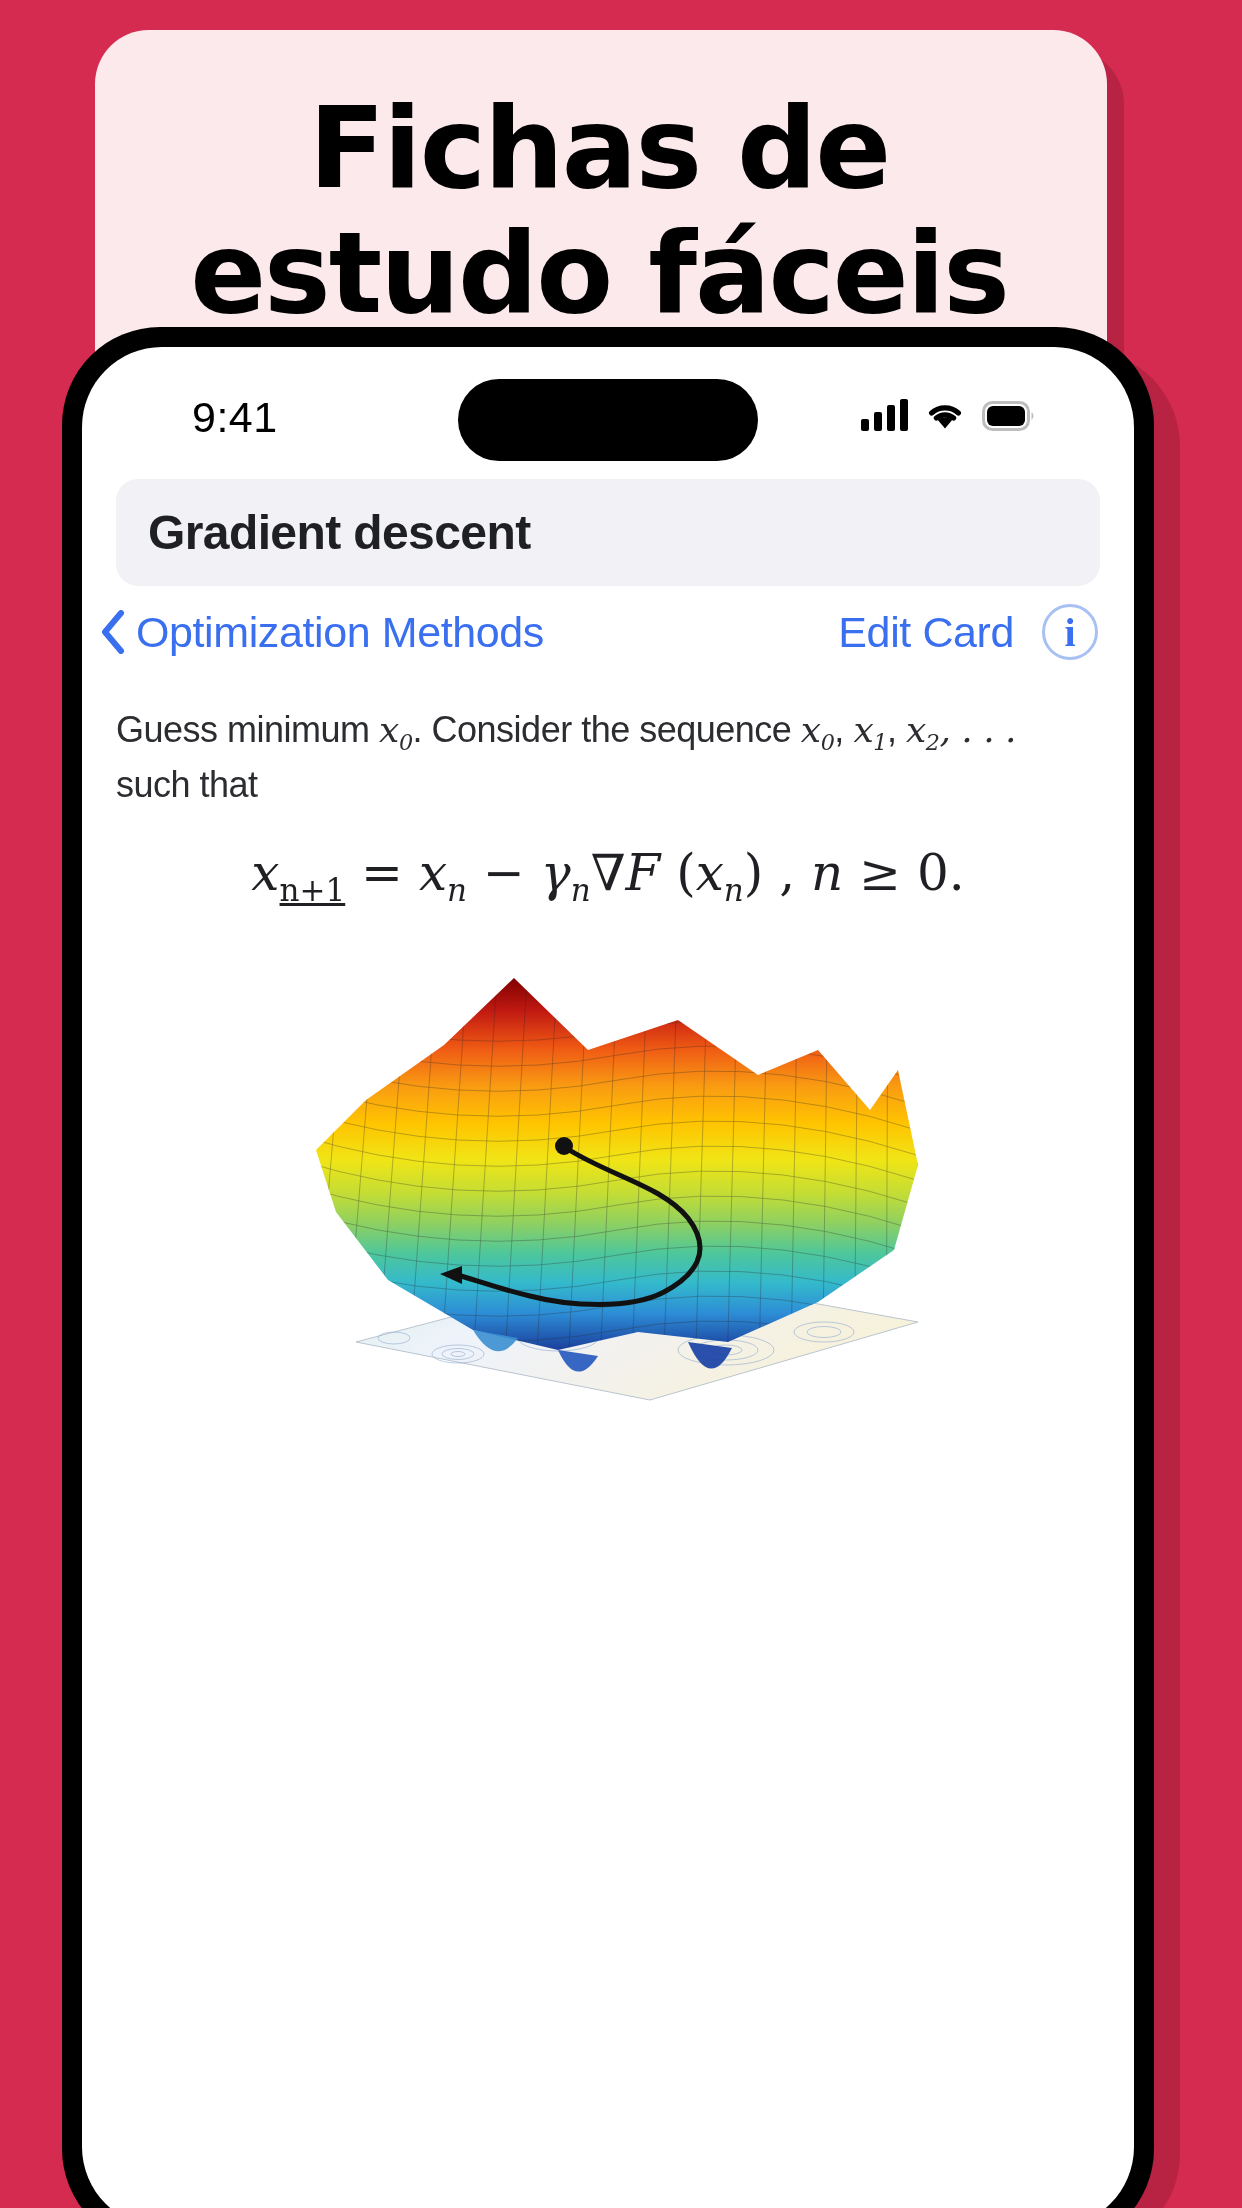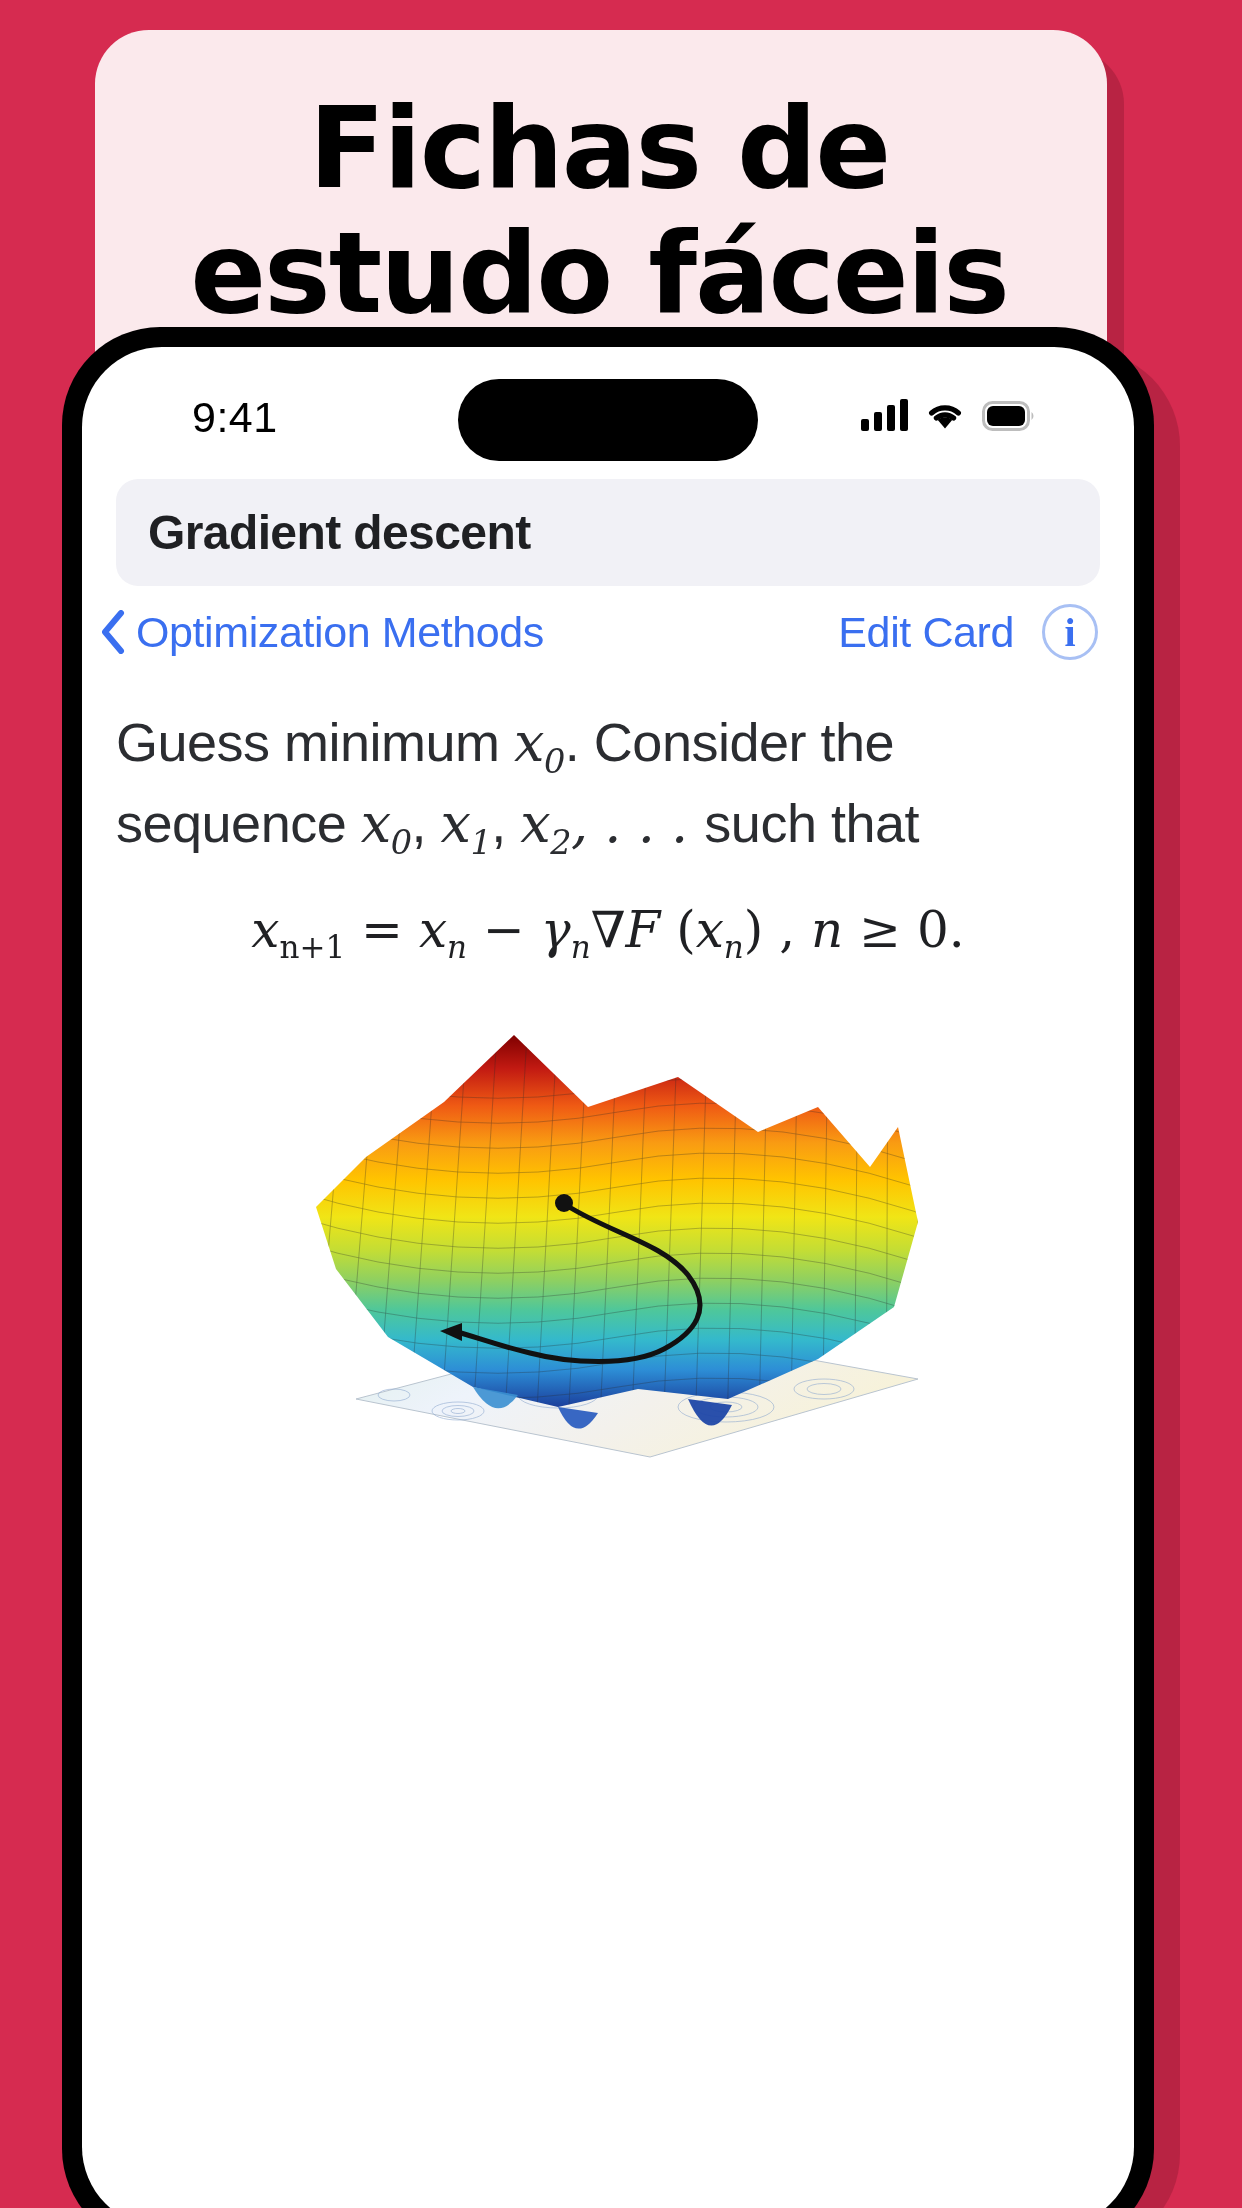--- a/index.html
+++ b/index.html
@@ -229,21 +229,21 @@
     left: 16px;
     top: 23px;
     width: 11px;
     height: 11px;
     background: #2b2d31;
     border-radius: 50%;
   }
 
   #para-block {
     margin: 26px 40px 0 34px;
-    font-size: 54px;
+    font-size: 36px;
     line-height: 1.42;
     color: #2b2d31;
     letter-spacing: -.5px;
   }
 
   .mathvar {
     font-family: "DejaVu Serif", serif;
     font-style: italic;
   }
   .mathvar sub {
@@ -254,21 +254,21 @@
   #equation-block {
     margin: 34px 0 0 0;
     text-align: center;
     font-family: "DejaVu Serif", serif;
     font-size: 50px;
     color: #1f2023;
     white-space: nowrap;
   }
   #equation-block i { font-style: italic; }
   #equation-block sub { font-size: .62em; font-style: italic; }
-  .upright { font-style: normal !important; }
+  .upright { font-style: normal !important; text-decoration: underline; }
 
   
   #figure-wrap {
     margin-top: 42px;
     display: flex;
     justify-content: center;
   }
 
   #surface-svg {
     width: 700px;

